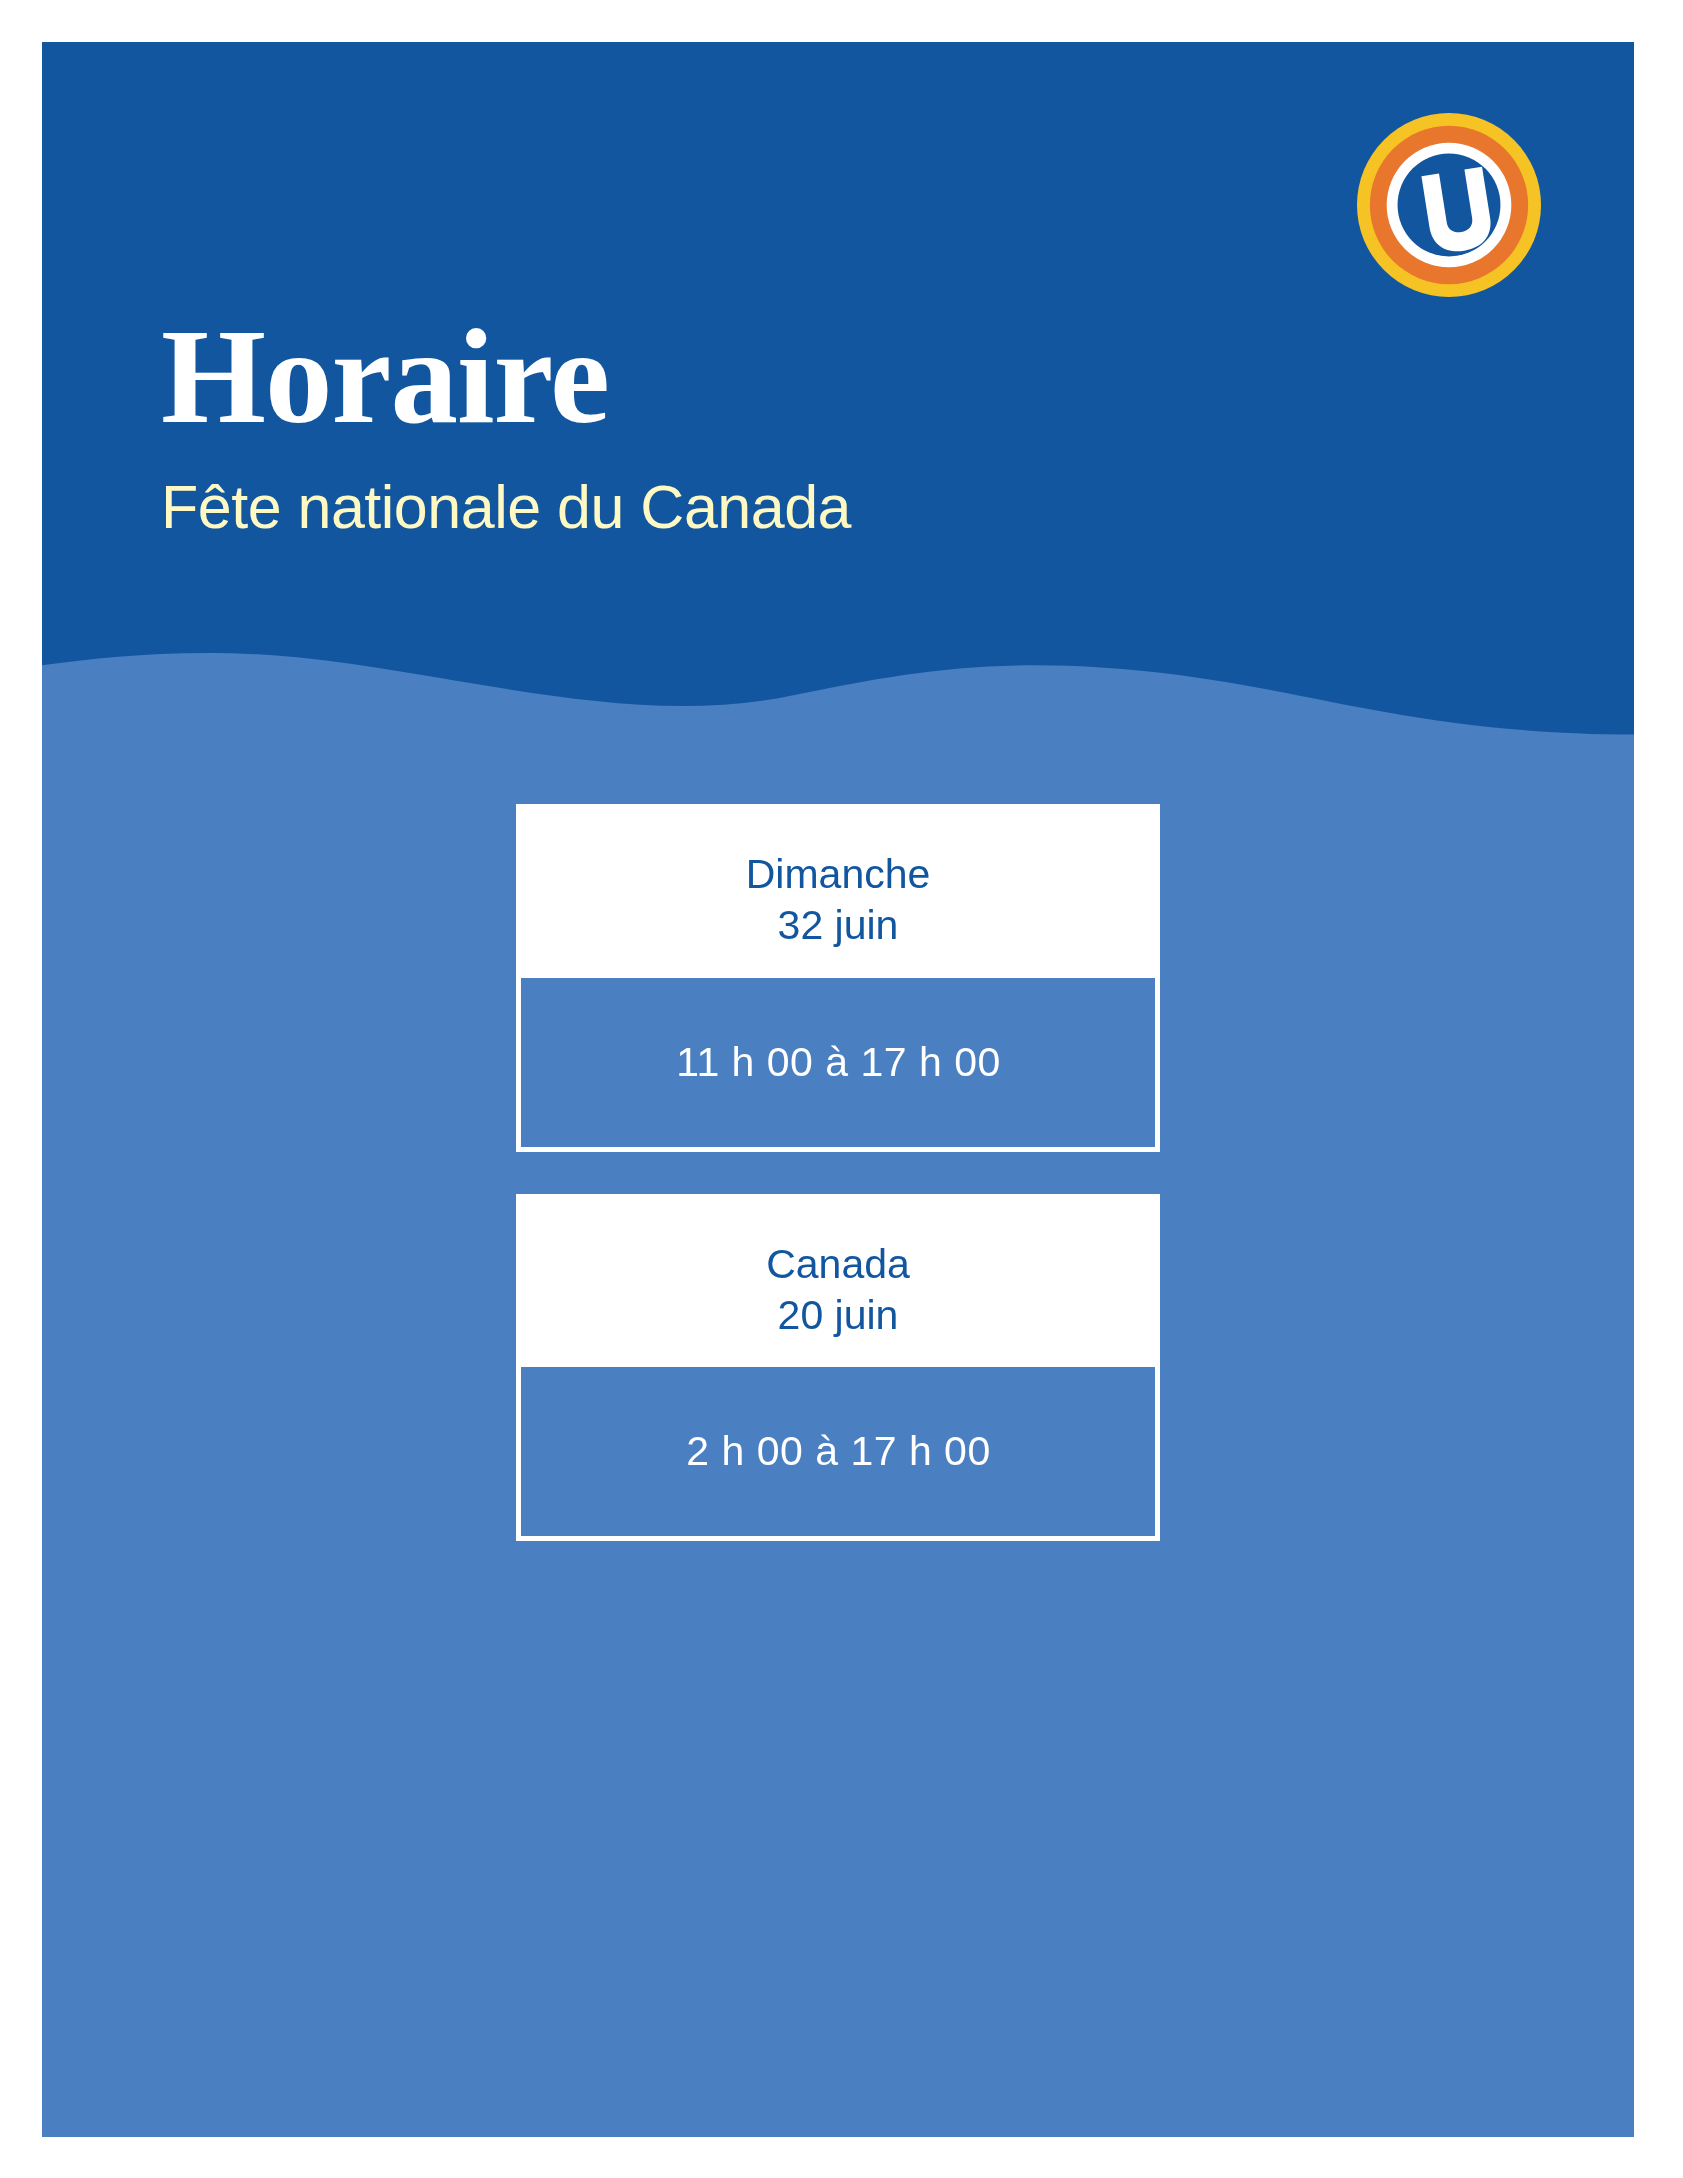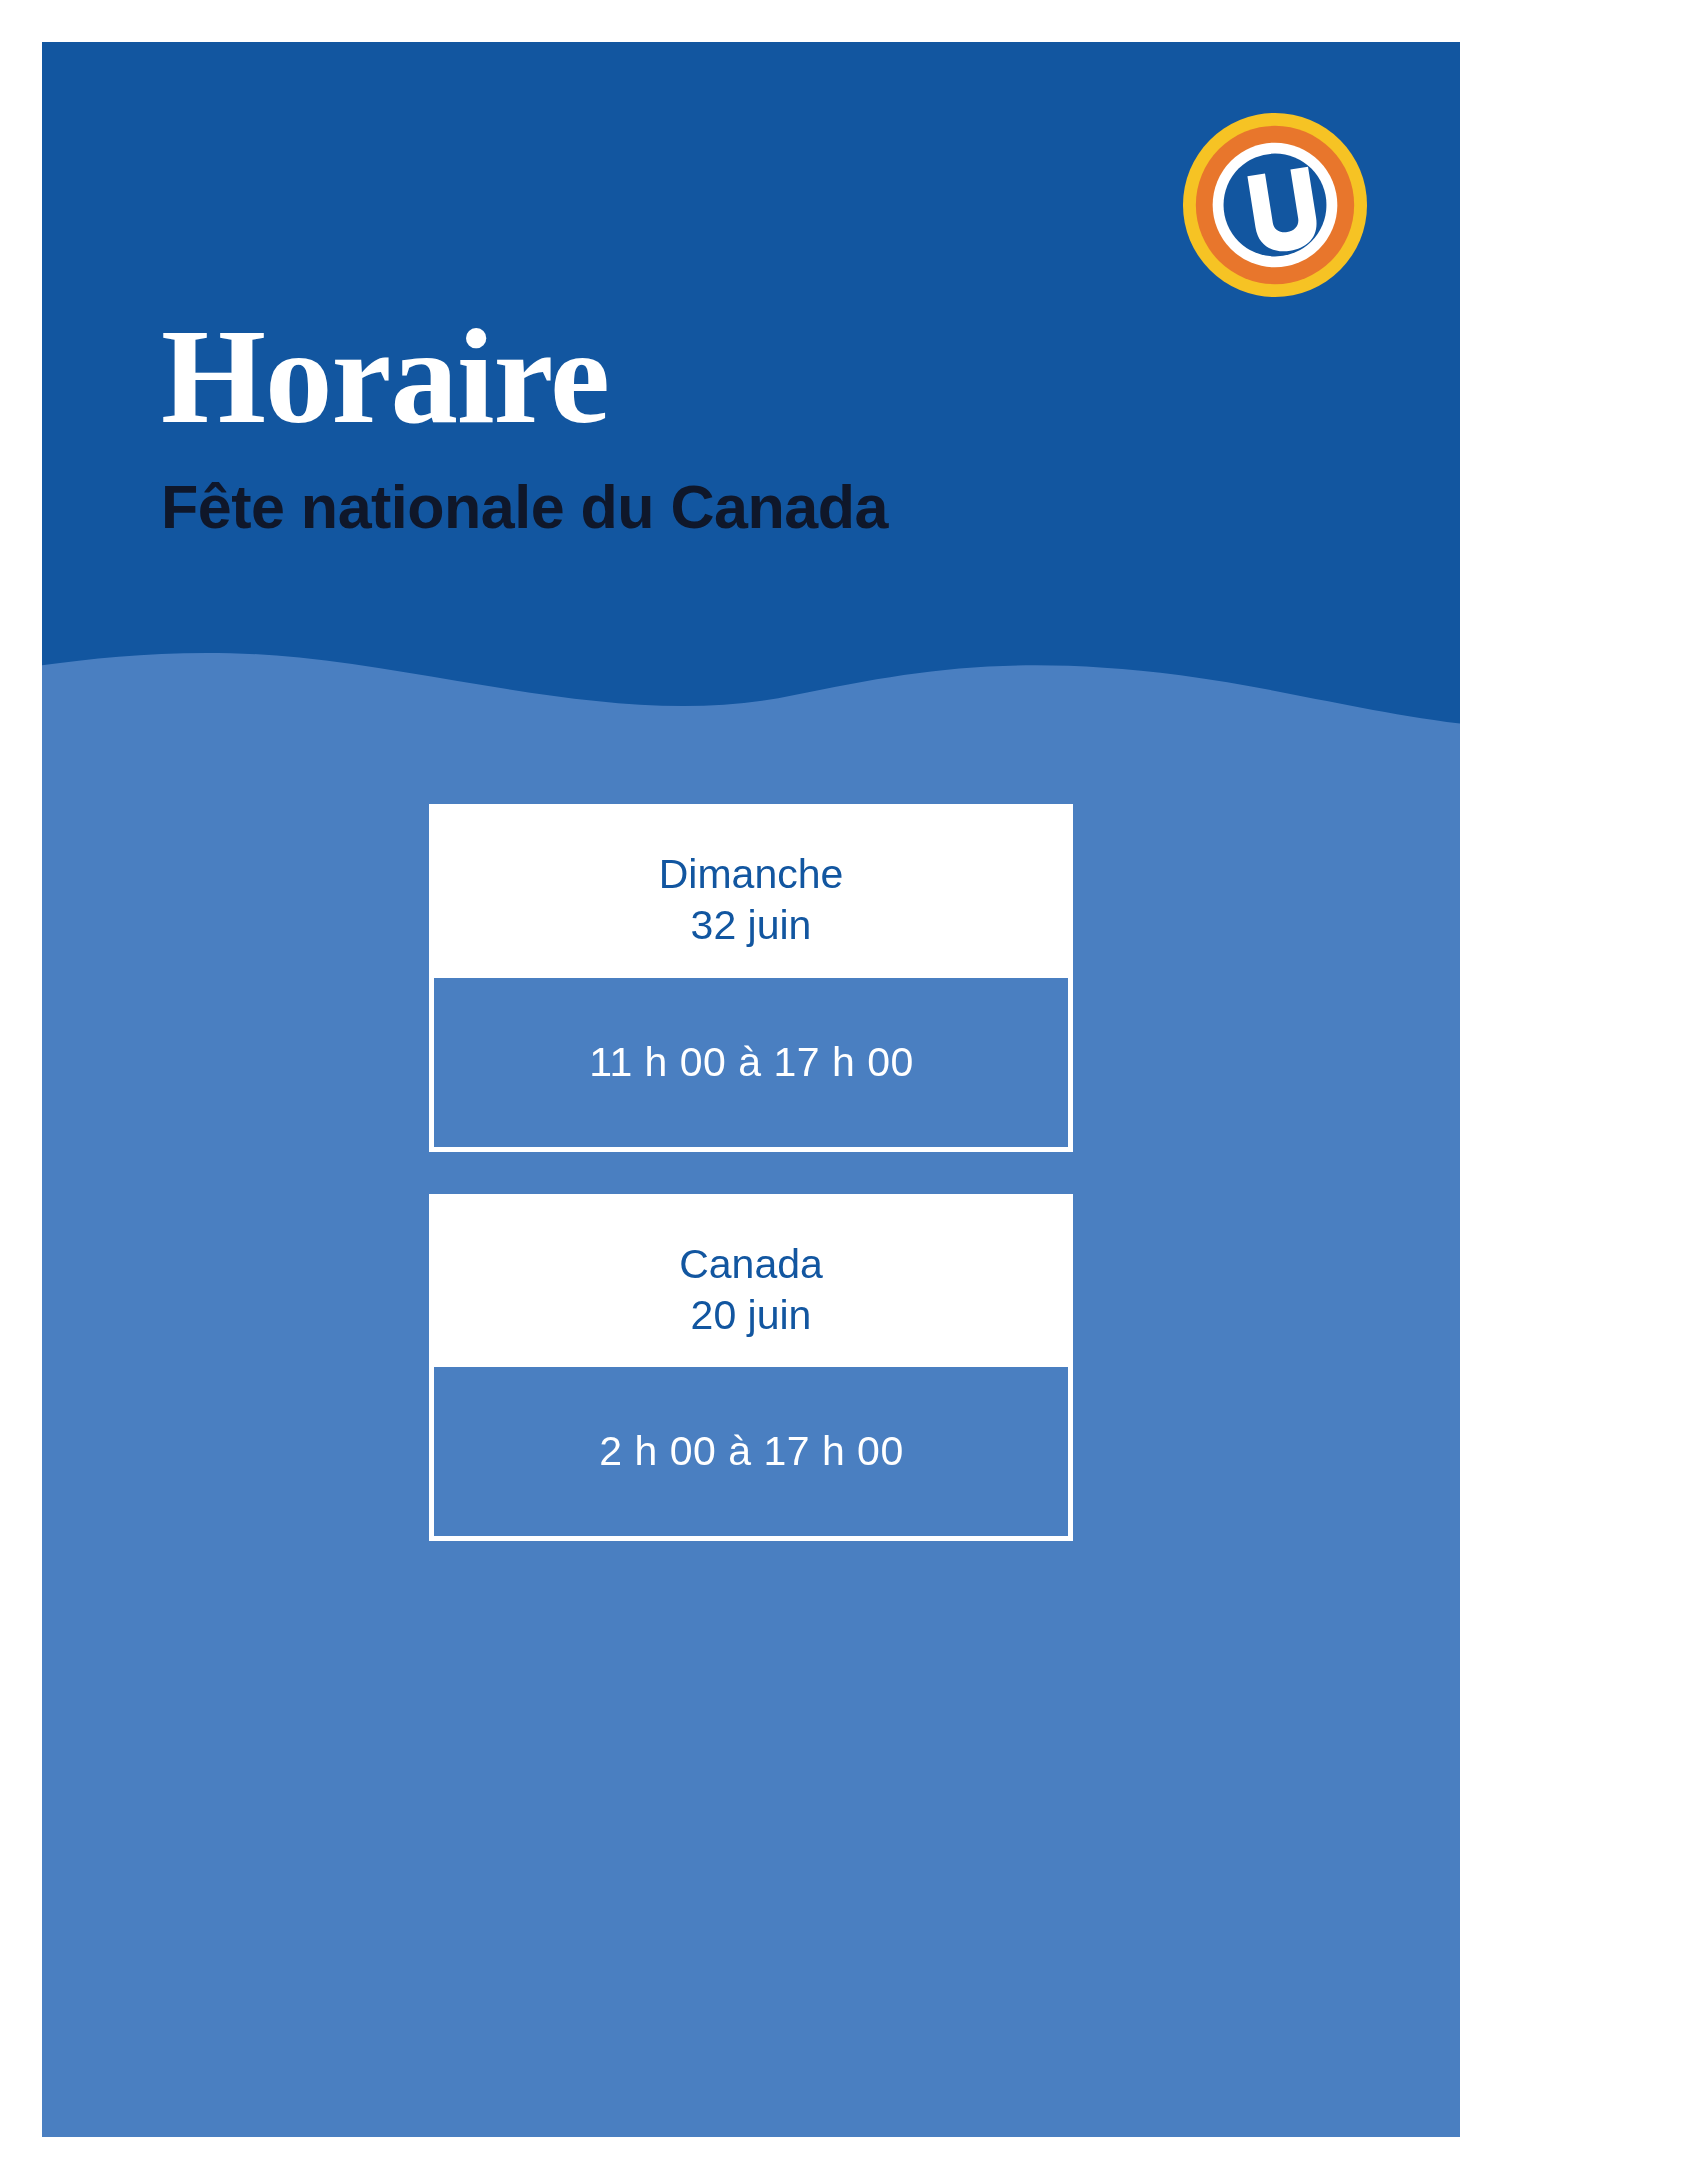--- a/index.html
+++ b/index.html
@@ -11,21 +11,21 @@
     width: 1683px;
     height: 2178px;
     font-family: "Liberation Sans", sans-serif;
     overflow: hidden;
   }
 
   .poster {
     position: absolute;
     left: 42px;
     top: 42px;
-    width: 1418px;
+    width: 1592px;
     height: 2095px;
     background: #4a7fc1;
     overflow: hidden;
   }
 
   
   .header {
     position: absolute;
     left: 0;
     top: 0;
@@ -59,24 +59,24 @@
     font-family: "Liberation Serif", serif;
     font-weight: bold;
     font-size: 135px;
     line-height: 1.0;
     color: #ffffff;
     letter-spacing: -1px;
     margin: 0;
   }
   .subtitle {
     font-family: "Liberation Sans", sans-serif;
-    font-weight: bold;
+    font-weight: normal;
     font-size: 61px;
     line-height: 1.1;
-    color: #0f172a;
+    color: #fef9c3;
     margin: 30px 0 0 0;
     letter-spacing: -0.5px;
   }
 
   
   .cards {
     position: absolute;
     left: 0;
     top: 762px;
     width: 100%;

